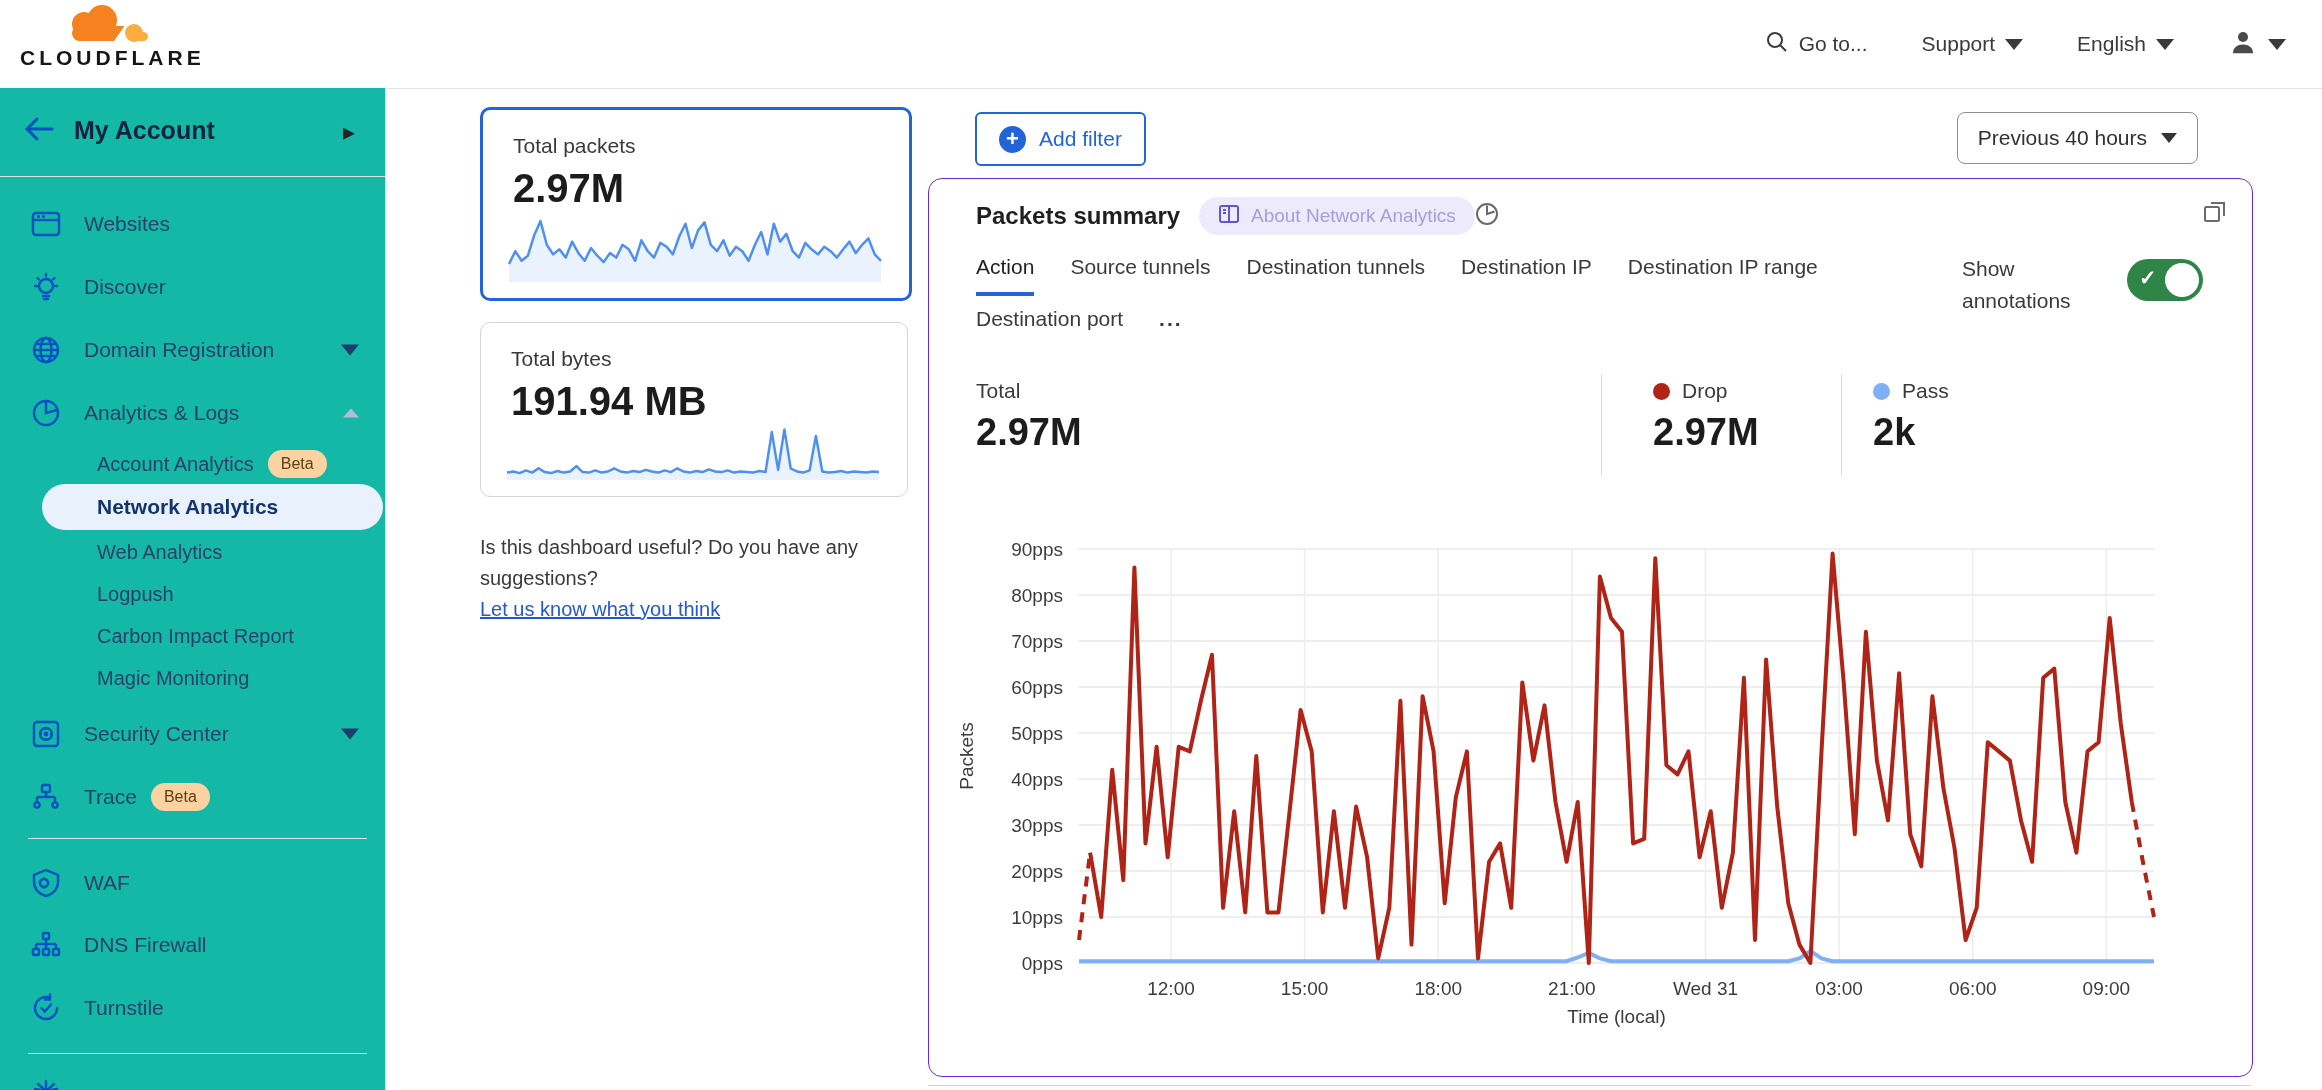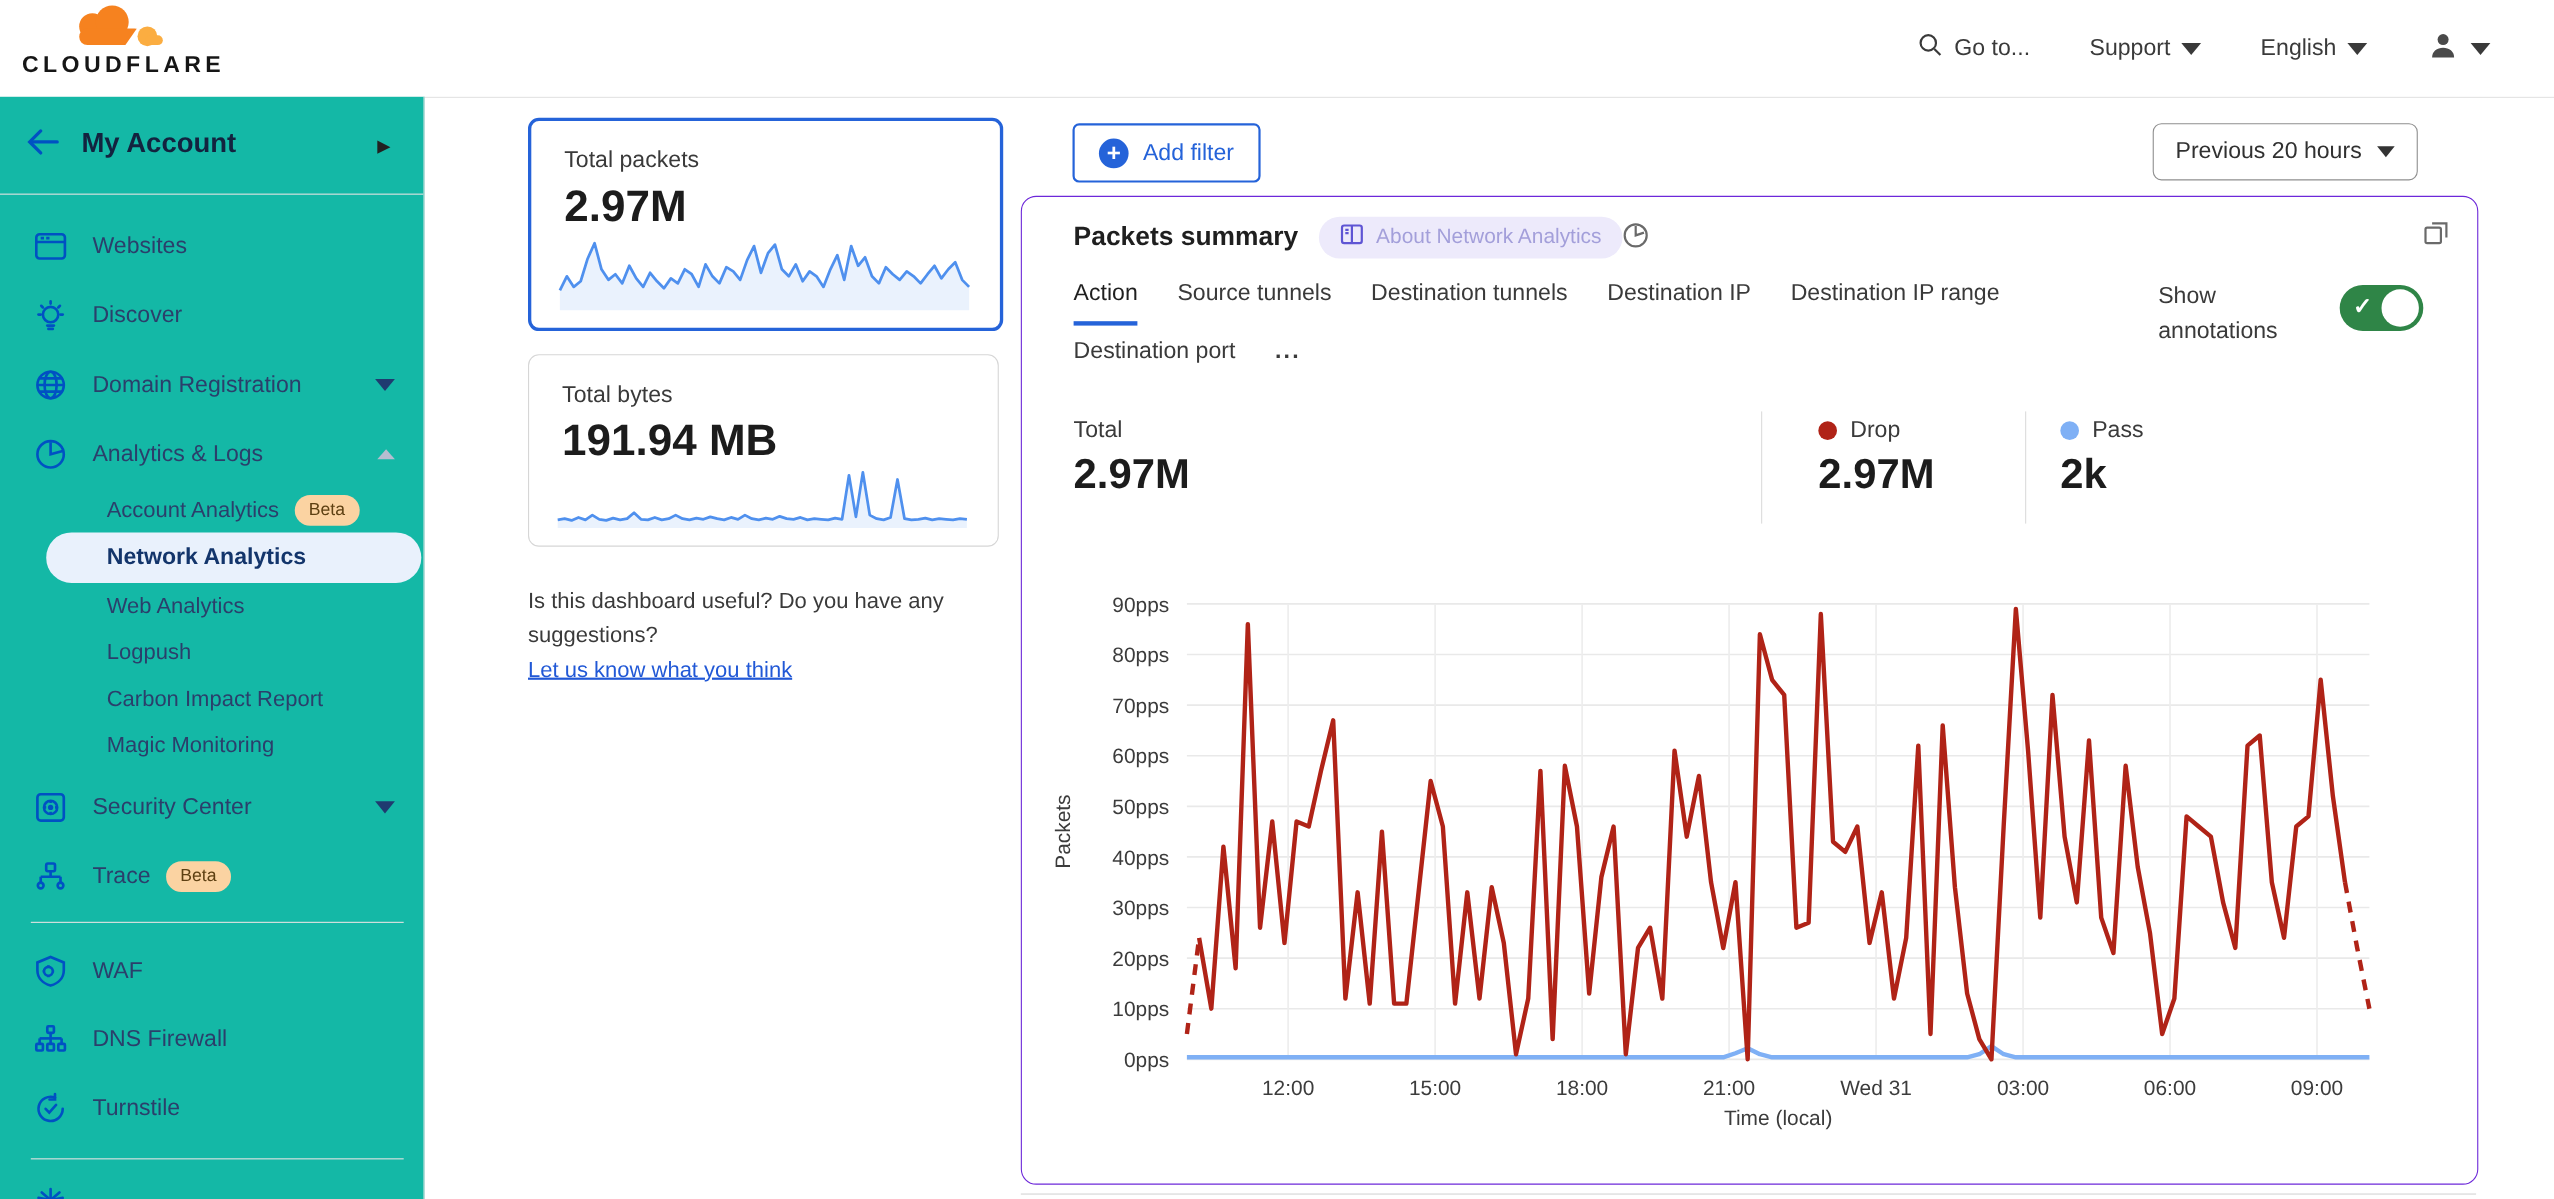--- a/index.html
+++ b/index.html
@@ -2,21 +2,21 @@
 <html><head>
 <meta charset="utf-8">
 <style>
   html,body{margin:0;padding:0;background:#fff;}
   .app{position:relative;width:2322px;height:1090px;background:#fff;overflow:hidden;
        font-family:"Liberation Sans",sans-serif;color:#313131;}
   
   .topbar{position:absolute;left:0;top:0;width:100%;height:88px;background:#fff;border-bottom:1px solid #e3e3e3;}
   .logo{position:absolute;left:20px;top:4px;width:166px;text-align:center;cursor:pointer;}
   .logo-word{font-size:21px;font-weight:bold;letter-spacing:4px;color:#161616;margin-top:-4px;}
-  .nav-right{position:absolute;right:58px;top:0;height:88px;display:flex;align-items:center;gap:54px;font-size:21px;color:#3a3a3a;}
+  .nav-right{position:absolute;right:36px;top:0;height:88px;display:flex;align-items:center;gap:54px;font-size:21px;color:#3a3a3a;}
   .nav-item{display:flex;align-items:center;gap:10px;cursor:pointer;}
   .caret-dn{display:inline-block;width:0;height:0;border-left:9px solid transparent;border-right:9px solid transparent;border-top:11px solid #3a3a3a;}
   
   .sidebar{position:absolute;left:0;top:88px;width:385px;height:1002px;border-right:1px solid #e3e3e3;background:#14b8a6;overflow:hidden;}
   .acct-row{position:absolute;left:0;top:0;width:100%;height:88px;border-bottom:1px solid #e3e3e3;}
   .acct-title{position:absolute;left:74px;top:28px;font-size:25px;font-weight:bold;color:#13233f;}
   .acct-back{position:absolute;left:22px;top:26px;cursor:pointer;}
   .acct-chev{position:absolute;right:30px;top:30px;font-size:24px;color:#222;cursor:pointer;}
   .side-item{position:absolute;left:0;width:100%;height:56px;cursor:pointer;}
   .side-icon{position:absolute;left:28px;top:50%;transform:translateY(-50%);width:36px;display:flex;justify-content:center;}
@@ -319,21 +319,21 @@
     <div>Is this dashboard useful? Do you have any</div>
     <div>suggestions?</div>
     <a>Let us know what you think</a>
   </div>
 
   <div class="btn-filter">
     <span class="plus-circ">+</span>
     <span>Add filter</span>
   </div>
   <div class="btn-range">
-    <span>Previous 20 hours</span>
+    <span>Previous 40 hours</span>
     <span class="caret-sm"></span>
   </div>
 
   <div class="main-card">
     <span class="panel-title">Packets summary</span>
 
     <span class="about-pill">
       <span>
         <svg width="22" height="20" viewBox="0 0 22 20" fill="none" stroke="#5f55d4" stroke-width="2">
           <rect x="2" y="2" width="18" height="16" rx="2"></rect>

